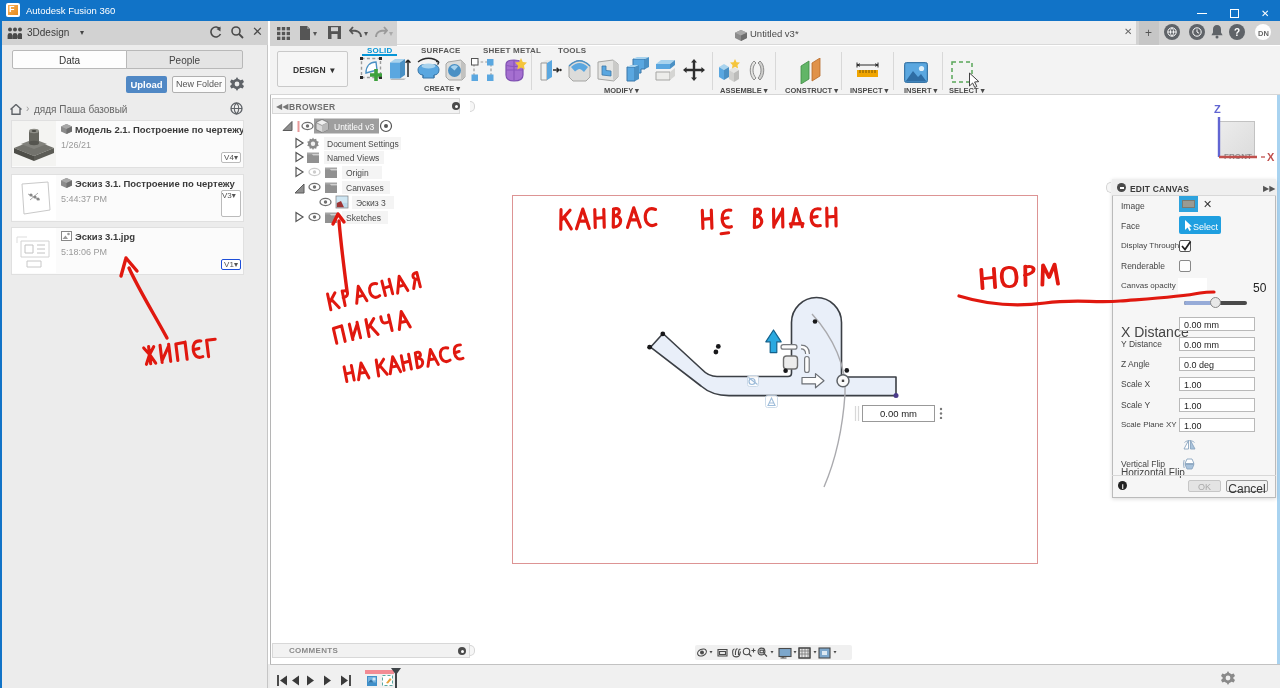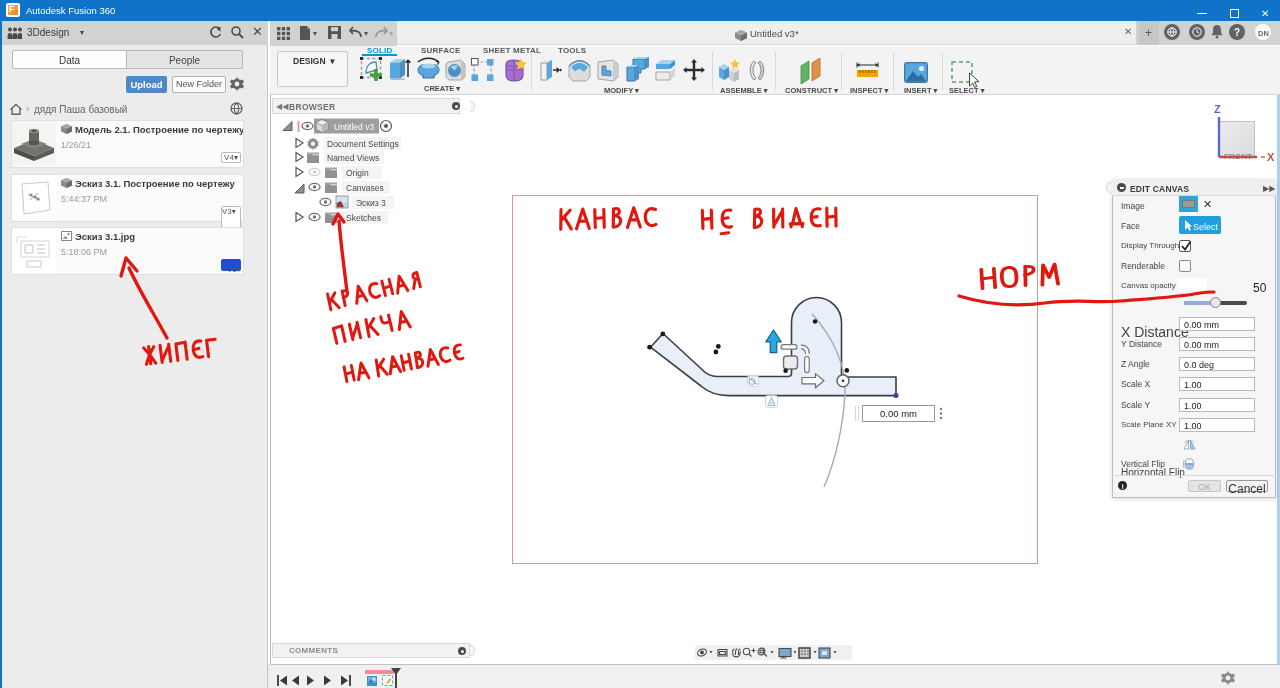--- a/index.html
+++ b/index.html
@@ -86,21 +86,21 @@
 <div class="ab" style="left:389px;top:29px;color:#aaa;font-size:8px;">▾</div>
 
 <div class="ab" style="left:270px;top:46px;width:1010px;height:49px;background:#f3f3f3;border-bottom:1px solid #d6d6d6;"></div>
 <div class="ab" style="left:367px;top:45.5px;color:#0696d7;font-size:8px;font-weight:bold;letter-spacing:.2px;">SOLID</div>
 <div class="ab" style="left:362px;top:54px;width:35px;height:2.4px;background:#0696d7;"></div>
 <div class="ab" style="left:421px;top:46px;color:#5a5a5a;font-size:8px;font-weight:bold;letter-spacing:.2px;">SURFACE</div>
 <div class="ab" style="left:483px;top:46px;color:#5a5a5a;font-size:8px;font-weight:bold;letter-spacing:.2px;">SHEET METAL</div>
 <div class="ab" style="left:558px;top:46px;color:#5a5a5a;font-size:8px;font-weight:bold;letter-spacing:.2px;">TOOLS</div>
 
 <div class="ab" style="left:277px;top:51px;width:71px;height:36px;border:1px solid #c9c9c9;background:#f6f6f6;border-radius:2px;"></div>
-<div class="ab" style="left:293px;top:56px;color:#333;font-size:8.5px;font-weight:bold;">DESIGN &nbsp;▾</div>
+<div class="ab" style="left:293px;top:65px;color:#333;font-size:8.5px;font-weight:bold;">DESIGN &nbsp;▾</div>
 
 <div class="ab" style="left:424px;top:84px;color:#4a4a4a;font-size:7.5px;font-weight:bold;">CREATE ▾</div>
 <div class="ab" style="left:604px;top:86px;color:#4a4a4a;font-size:7.5px;font-weight:bold;">MODIFY ▾</div>
 <div class="ab" style="left:720px;top:86px;color:#4a4a4a;font-size:7.5px;font-weight:bold;">ASSEMBLE ▾</div>
 <div class="ab" style="left:785px;top:86px;color:#4a4a4a;font-size:7.5px;font-weight:bold;">CONSTRUCT ▾</div>
 <div class="ab" style="left:850px;top:86px;color:#4a4a4a;font-size:7.5px;font-weight:bold;">INSPECT ▾</div>
 <div class="ab" style="left:904px;top:86px;color:#4a4a4a;font-size:7.5px;font-weight:bold;">INSERT ▾</div>
 <div class="ab" style="left:949px;top:86px;color:#4a4a4a;font-size:7.5px;font-weight:bold;">SELECT ▾</div>
 
 <div class="ab" style="left:531px;top:52px;width:1px;height:38px;background:#d8d8d8;"></div>
@@ -538,40 +538,40 @@
         <circle cx="22" cy="19" r="1.6" fill="#888" stroke="none"></circle>
       </g>
     </svg>
 <svg class="ab" style="left:61px;top:178px;" width="11" height="10">
       <polygon points="5.5,0 11,2.5 11,7.5 5.5,10 0,7.5 0,2.5" fill="#8b8b8b"></polygon>
       <polygon points="5.5,0 11,2.5 5.5,5 0,2.5" fill="#a8a8a8"></polygon>
       <polygon points="5.5,5 11,2.5 11,7.5 5.5,10" fill="#6e6e6e"></polygon>
     </svg>
 <div class="ab" style="left:75px;top:178px;width:168px;color:#3a3a3a;font-size:9.5px;font-weight:bold;white-space:nowrap;overflow:hidden;">Эскиз 3.1. Построение по чертежу</div>
 <div class="ab" style="left:61px;top:194px;color:#9a9a9a;font-size:9px;">5:44:37 PM</div>
-<div class="ab" style="left:221px;top:206px;width:20px;height:27px;background:#fff;border:1px solid #bbb;border-radius:2px;color:#555;font-size:8px;">V3▾</div>
+<div class="ab" style="left:221px;top:190px;width:20px;height:27px;background:#fff;border:1px solid #bbb;border-radius:2px;color:#555;font-size:8px;">V3▾</div>
 
 <div class="ab" style="left:11px;top:227px;width:233px;height:48px;background:#fbfbfb;border:1px solid #e0e0e0;"></div>
 <div class="ab" style="left:12px;top:228px;width:44px;height:45px;background:#ffffff;"></div>
 <svg class="ab" style="left:13px;top:231px;" width="42" height="40">
       <g stroke="#d2d2d2" fill="none">
         <path d="M8,10 H36 M8,10 V26 M36,10 V26 M8,26 H36"></path>
         <path d="M12,14 h8 v8 h-8 Z M24,14 h8 M24,18 h8 M24,22 h8" stroke="#c2c2c2"></path>
         <path d="M14,30 h14 v6 h-14 Z" stroke="#c8c8c8"></path>
         <path d="M4,6 h10 M4,6 v6" stroke="#ddd"></path>
       </g>
     </svg>
 <svg class="ab" style="left:61px;top:231px;" width="11" height="10">
       <rect x="0.5" y="0.5" width="10" height="9" fill="#fff" stroke="#888"></rect>
       <circle cx="7.5" cy="3" r="1.3" fill="#999"></circle>
       <polygon points="1.5,8 4.5,4.5 7,8" fill="#999"></polygon>
     </svg>
 <div class="ab" style="left:75px;top:231px;width:168px;color:#3a3a3a;font-size:9.5px;font-weight:bold;white-space:nowrap;overflow:hidden;">Эскиз 3.1.jpg</div>
 <div class="ab" style="left:61px;top:247px;color:#9a9a9a;font-size:9px;">5:18:06 PM</div>
-<div class="ab" style="left:221px;top:259px;width:20px;height:11px;background:#fff;border:6px solid #1d4ed8;border-radius:2px;color:#555;font-size:8px;text-align:center;">V1▾</div>
+<div class="ab" style="left:221px;top:259px;width:20px;height:11px;background:#fff;border:1px solid #1d4ed8;border-radius:2px;color:#555;font-size:8px;text-align:center;">V1▾</div>
 
 <div class="ab" style="left:1112px;top:179px;width:164px;height:319px;background:#f6f6f6;border:1px solid #bbb;box-shadow:0 1px 4px rgba(0,0,0,.15);"></div>
 <div class="ab" style="left:1106px;top:182px;width:5px;height:11px;background:#f6f6f6;border:1px solid #d5d5d5;border-right:none;border-radius:6px 0 0 6px;"></div>
 <div class="ab" style="left:1112px;top:179px;width:164px;height:17px;background:#efefef;border-bottom:1px solid #d8d8d8;"></div>
 <div class="ab" style="left:1117px;top:183px;width:9px;height:9px;border-radius:50%;background:#4a4a4a;"></div>
 <div class="ab" style="left:1119.5px;top:186.5px;width:4px;height:2px;background:#fff;"></div>
 <div class="ab" style="left:1130px;top:184px;color:#3a3a3a;font-size:8.5px;font-weight:bold;letter-spacing:.2px;">EDIT CANVAS</div>
 <div class="ab" style="left:1263px;top:184px;color:#555;font-size:8px;">▶▶</div>
 
 <div class="ab" style="left:1121px;top:201px;color:#444;font-size:8.5px;">Image</div>

